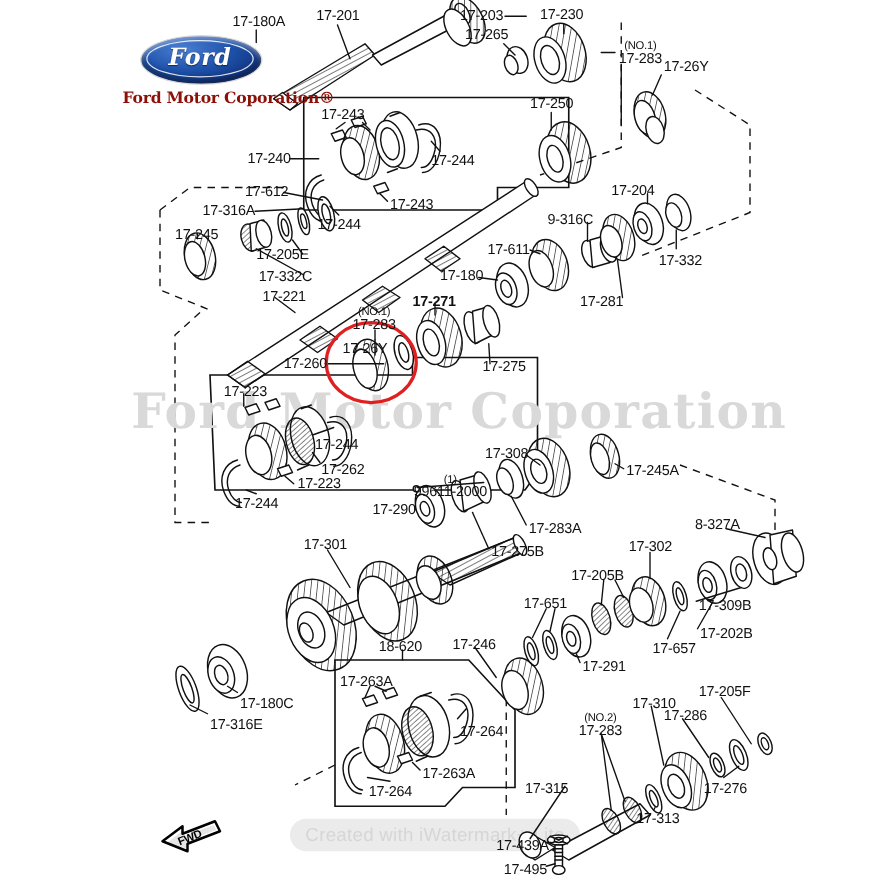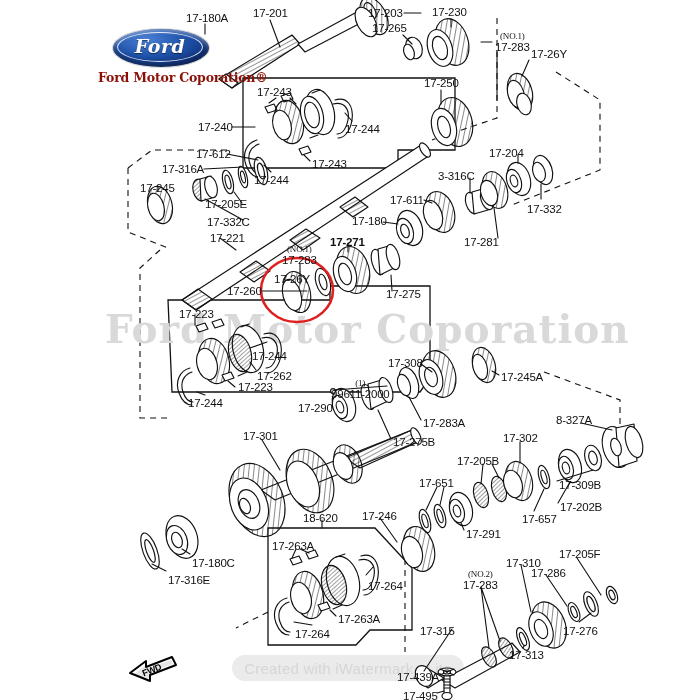--- a/index.html
+++ b/index.html
@@ -15,21 +15,21 @@
   .lbl{
     position:absolute;
     font-family:"Liberation Sans",sans-serif;
     font-size:11.5px;
     color:#111;
     white-space:nowrap;
     letter-spacing:-0.2px;
     line-height:1.05;
     z-index:40;
   }
-  .lbl .sub{display:block;font-size:9px;text-align:center;letter-spacing:-0.2px;font-family:Liberation Serif, serif;}
+  .lbl .sub{display:block;font-size:9px;text-align:center;letter-spacing:-0.2px;}
 
   
   #art{position:absolute;left:0;top:0;width:700px;height:700px;z-index:20;}
   #artback{position:absolute;left:0;top:0;width:700px;height:700px;z-index:10;}
 
   
   #fordlogo{
     position:absolute;left:112px;top:28px;width:96px;height:38px;z-index:60;
   }
   #fordlogo .oval{
@@ -570,21 +570,21 @@
       <div class="lbl" style="left: 345px; top: 123px;"><span>17-244</span></div>
       <div class="lbl" style="left: 312px; top: 158px;"><span>17-243</span></div>
       <div class="lbl" style="left: 254px; top: 174px;"><span>17-244</span></div>
       <div class="lbl" style="left: 196px; top: 148px;"><span>17-612</span></div>
       <div class="lbl" style="left: 162px; top: 163px;"><span>17-316A</span></div>
       <div class="lbl" style="left: 140px; top: 182px;"><span>17-245</span></div>
       <div class="lbl" style="left: 205px; top: 198px;"><span>17-205E</span></div>
       <div class="lbl" style="left: 207px; top: 216px;"><span>17-332C</span></div>
       <div class="lbl" style="left: 186px; top: 232px; margin-left: 24px;"><span>17-221</span></div>
       <div class="lbl" style="left: 390px; top: 194px;"><span>17-611</span></div>
-      <div class="lbl" style="left: 438px; top: 170px;"><span>3-316C</span></div>
+      <div class="lbl" style="left: 438px; top: 170px;"><span>9-316C</span></div>
       <div class="lbl" style="left: 489px; top: 147px;"><span>17-204</span></div>
       <div class="lbl" style="left: 527px; top: 203px;"><span>17-332</span></div>
       <div class="lbl" style="left: 464px; top: 236px;"><span>17-281</span></div>
       <div class="lbl" style="left: 352px; top: 215px;"><span>17-180</span></div>
       <div class="lbl" style="left: 330px; top: 236px; font-weight: bold;"><span>17-271</span></div>
       <div class="lbl" style="left: 282px; top: 245px;"><span class="sub">(NO.1)</span><span>17-283</span></div>
       <div class="lbl" style="left: 274px; top: 273px;"><span>17-26Y</span></div>
       <div class="lbl" style="left: 227px; top: 285px;"><span>17-260</span></div>
       <div class="lbl" style="left: 386px; top: 288px;"><span>17-275</span></div>
       <div class="lbl" style="left: 179px; top: 308px;"><span>17-223</span></div>

